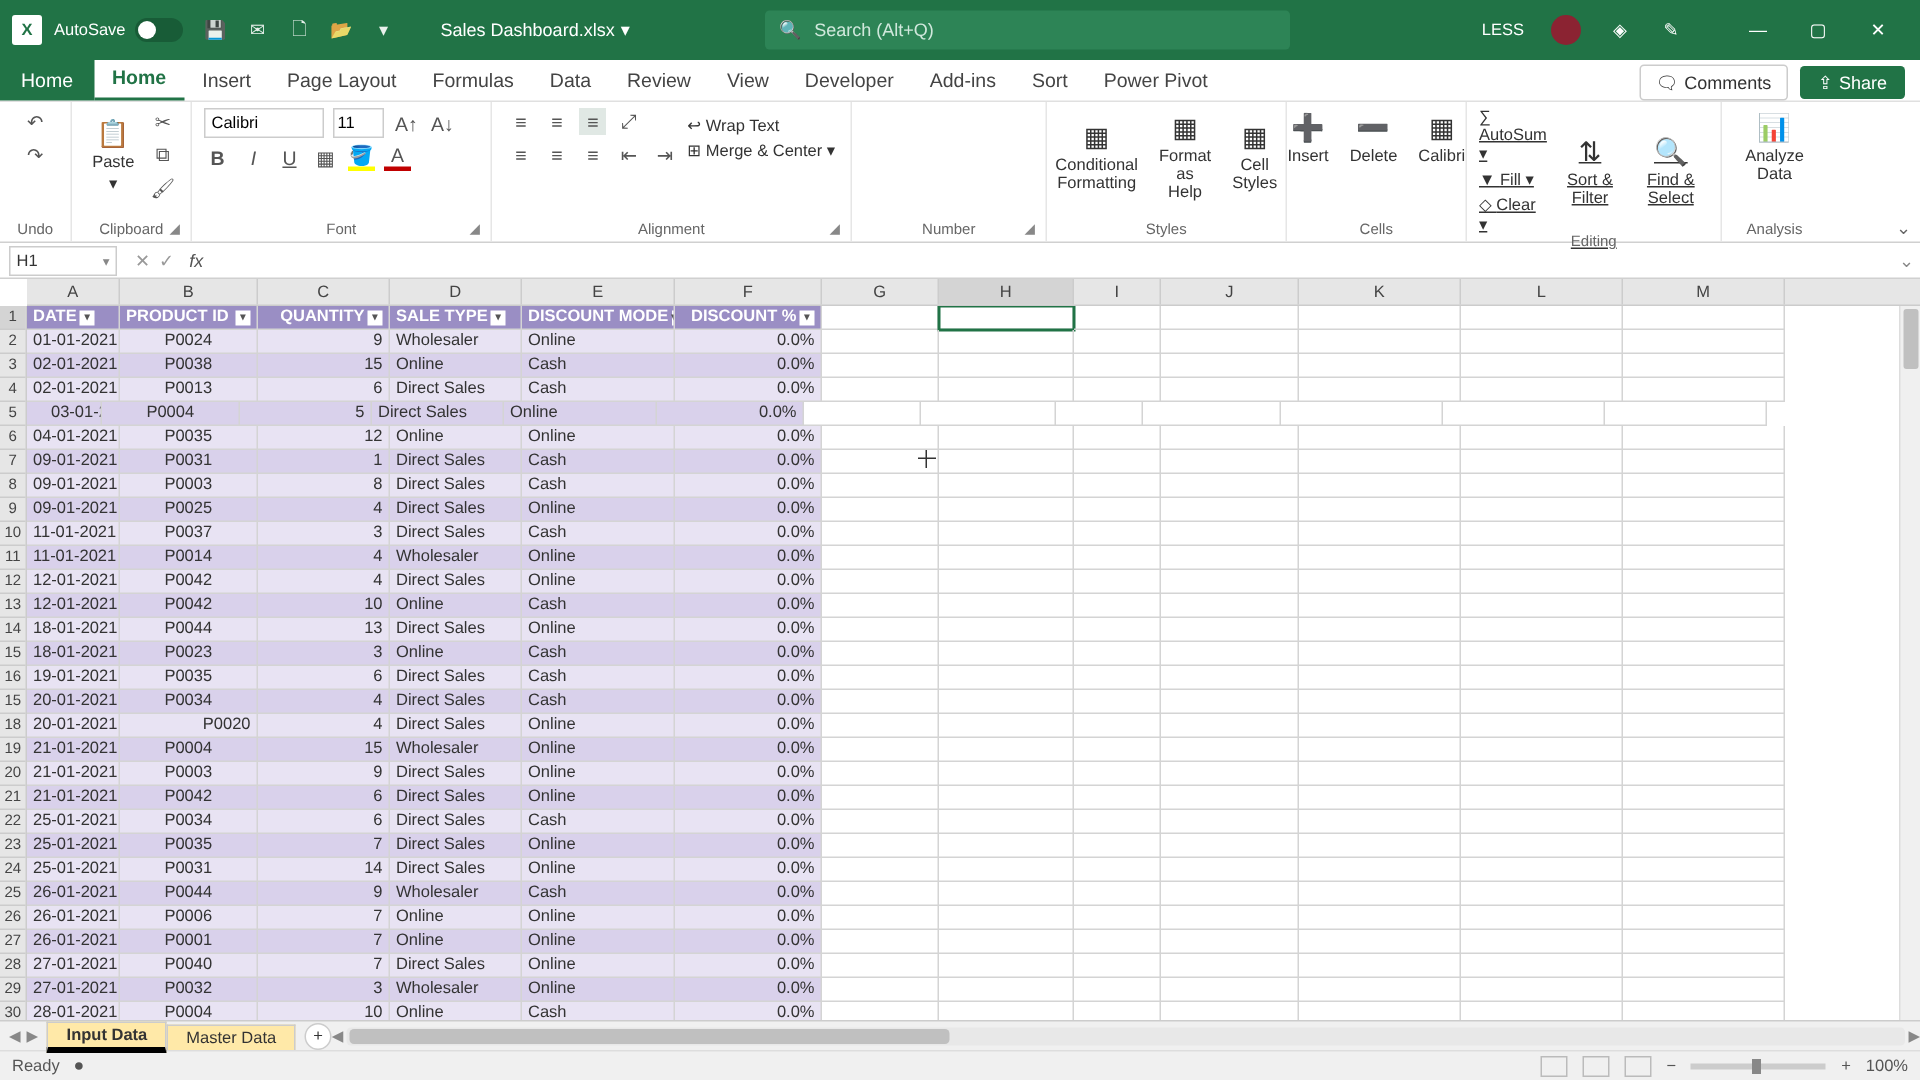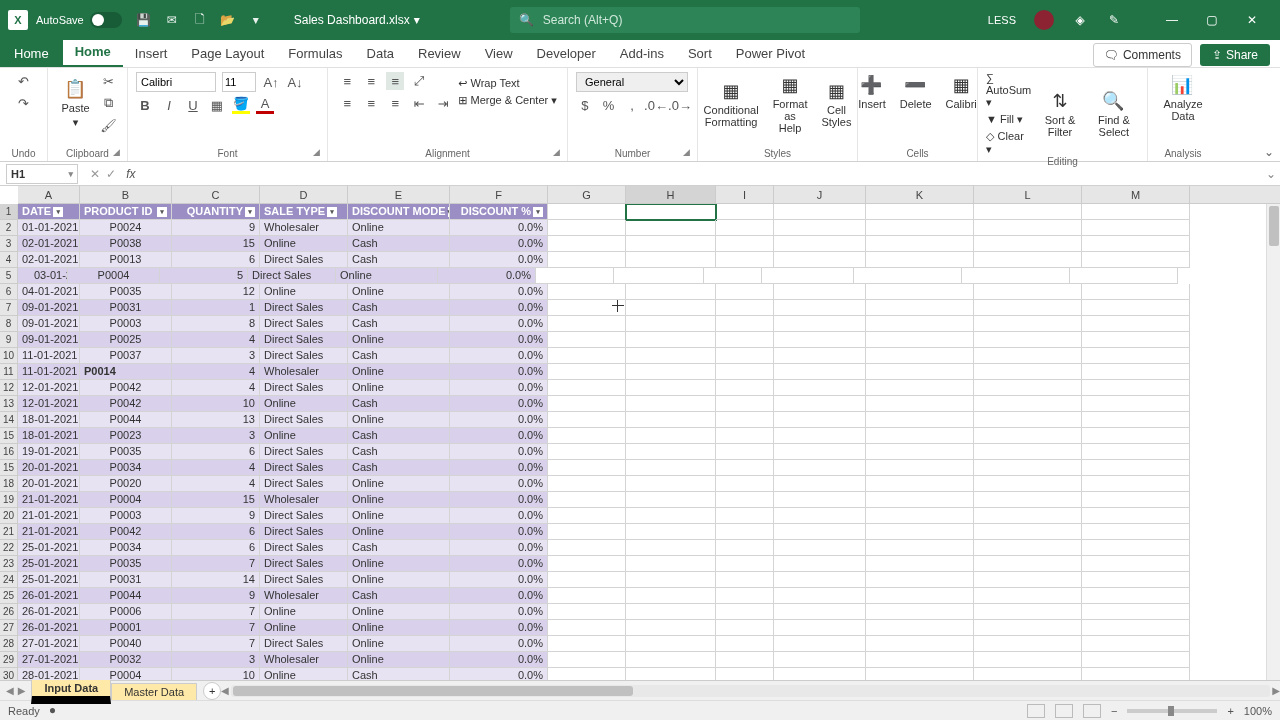--- a/index.html
+++ b/index.html
@@ -39,21 +39,21 @@
 .small-row { display: flex; flex-direction: column; gap: 4px; }
 .font-select { width: 80px; height: 20px; border: 1px solid #ccc; font-size: 11px; padding: 0 4px; }
 .size-select { width: 34px; height: 20px; border: 1px solid #ccc; font-size: 11px; padding: 0 2px; }
 .btn-row { display: flex; gap: 6px; align-items: center; }
 .ico-btn { width: 18px; height: 18px; display: flex; align-items: center; justify-content: center; cursor: pointer; font-size: 13px; color: #555; }
 .dialog-launcher { position: absolute; right: 2px; bottom: 2px; width: 12px; height: 12px; font-size: 9px; color: #888; cursor: pointer; }
 .ribbon-collapse { position: absolute; right: 6px; bottom: 2px; font-size: 12px; color: #666; cursor: pointer; }
 
 
 .formula-row { height: 24px; display: flex; align-items: center; border-bottom: 1px solid #d0d0d0; }
-.name-box { width: 72px; height: 20px; border: 1px solid #ccc; margin: 0 6px; font-size: 11px; padding: 0 4px; display: flex; align-items: center; justify-content: space-between; font-weight: bold; }
+.name-box { width: 72px; height: 20px; border: 1px solid #ccc; margin: 0 6px; font-size: 11px; padding: 0 4px; display: flex; align-items: center; justify-content: space-between; }
 .fb-controls { display: flex; gap: 6px; padding: 0 6px; color: #999; }
 .fx { font-style: italic; font-size: 12px; margin-left: 4px; color: #555; }
 .formula-input { flex: 1; height: 20px; border: none; margin-left: 6px; font-size: 11px; padding: 0 4px; }
 .formula-expand { width: 18px; text-align: center; color: #888; cursor: pointer; }
 
 
 .grid-wrap { position: relative; height: 494px; overflow: hidden; display: flex; }
 .col-headers { position: absolute; top: 0; left: 18px; right: 0; height: 18px; display: flex; background: #e6e6e6; border-bottom: 1px solid #ccc; z-index: 2; }
 .col-h { border-right: 1px solid #ccc; font-size: 11px; text-align: center; line-height: 18px; color: #444; cursor: pointer; }
 .col-h.sel { background: #d4d4d4; }
@@ -73,21 +73,21 @@
 .cursor-cross::before { left: 5px; top: 0; width: 1px; height: 12px; }
 .cursor-cross::after { top: 5px; left: 0; height: 1px; width: 12px; }
 .vscroll { width: 14px; background: #f0f0f0; margin-top: 18px; border-left: 1px solid #ddd; position: relative; }
 .vscroll-thumb { position: absolute; top: 2px; width: 10px; left: 2px; height: 40px; background: #c0c0c0; border-radius: 2px; }
 
 
 .sheet-tabs-row { height: 20px; display: flex; align-items: center; border-top: 1px solid #ccc; background: #f0f0f0; }
 .sheet-nav { display: flex; gap: 4px; padding: 0 6px; color: #888; }
 .sheet-nav span { cursor: pointer; font-size: 10px; }
 .sheet-tab { padding: 2px 12px; font-size: 11px; border: 1px solid #ccc; border-bottom: none; background: #fff; cursor: pointer; margin-top: 1px; }
-.sheet-tab.active { border-bottom: 8px solid #000000; background: #fff; font-weight: 600; }
+.sheet-tab.active { border-bottom: 4px solid #000000; background: #fff; font-weight: 600; }
 .sheet-tab.other { background: #ffe9a8; }
 .add-sheet { width: 18px; height: 18px; border: 1px solid #ccc; border-radius: 50%; margin-left: 6px; display: flex; align-items: center; justify-content: center; font-size: 11px; cursor: pointer; background: #fff; }
 .hscroll { flex: 1; margin: 0 10px; height: 12px; background: #e8e8e8; position: relative; border-radius: 3px; }
 .hscroll-thumb { position: absolute; left: 2px; top: 1px; height: 10px; width: 400px; background: #c0c0c0; border-radius: 3px; }
 .hscroll-nav { padding: 0 4px; color: #888; cursor: pointer; font-size: 10px; }
 
 
 .status-bar { height: 20px; background: #f0f0f0; border-top: 1px solid #ddd; display: flex; align-items: center; padding: 0 8px; font-size: 11px; color: #555; }
 .status-right { margin-left: auto; display: flex; align-items: center; gap: 10px; }
 .view-btn { width: 18px; height: 14px; border: 1px solid #bbb; cursor: pointer; }
@@ -223,30 +223,20 @@
       </div>
       <div class="small-row" style="font-size:11px;">
         <span>↩ <span>Wrap Text</span></span>
         <span>⊞ <span>Merge &amp; Center</span> ▾</span>
       </div>
     </div>
     <span class="group-label">Alignment</span>
     <span class="dialog-launcher">◢</span>
   </div>
   <div class="ribbon-group" style="width:130px;">
-    <div class="small-row" style="width:100%;">
-      <select class="font-select" style="width:112px;"><option>General</option></select>
-      <div class="btn-row">
-        <span class="ico-btn">$</span>
-        <span class="ico-btn">%</span>
-        <span class="ico-btn">,</span>
-        <span class="ico-btn">.0←</span>
-        <span class="ico-btn">.0→</span>
-      </div>
-    </div>
     <span class="group-label">Number</span>
     <span class="dialog-launcher">◢</span>
   </div>
   <div class="ribbon-group" style="width:160px;">
     <div class="group-content">
       <div class="vbtn">
           <span class="vico">▦</span>
           <span style="text-align:center;">Conditional Formatting</span>
         </div>
       <div class="vbtn">
@@ -270,21 +260,21 @@
           <span class="vico">➖</span>
           <span>Delete</span>
         </div>
       <div class="vbtn">
           <span class="vico">▦</span>
           <span>Calibri</span>
         </div>
     </div>
     <span class="group-label">Cells</span>
   </div>
-  <div class="ribbon-group" style="width:170px;">
+  <div class="ribbon-group" style="width:170px;text-decoration:underline;">
     <div class="group-content">
       <div class="small-row" style="font-size:11px;">
         <span>∑ <span>AutoSum</span> ▾</span>
         <span>▼ <span>Fill</span> ▾</span>
         <span>◇ <span>Clear</span> ▾</span>
       </div>
       <div class="vbtn">
           <span class="vico">⇅</span>
           <span style="text-align:center;">Sort &amp; Filter</span>
         </div>
@@ -532,21 +522,21 @@
         <div class="cell" style="width: 78px;"></div>
         <div class="cell" style="width: 90px;"></div>
         <div class="cell" style="width: 58px;"></div>
         <div class="cell" style="width: 92px;"></div>
         <div class="cell" style="width: 108px;"></div>
         <div class="cell" style="width: 108px;"></div>
         <div class="cell" style="width: 108px;"></div>
       </div>
       <div class="row">
         <div class="cell band-odd" style="width: 62px;">11-01-2021</div>
-        <div class="cell band-odd" style="width: 92px;  font-weight: bold;">P0014</div>
+        <div class="cell band-odd" style="width: 92px; text-align: center;">P0014</div>
         <div class="cell band-odd" style="width: 88px; text-align: right;">4</div>
         <div class="cell band-odd" style="width: 88px;">Wholesaler</div>
         <div class="cell band-odd" style="width: 102px;">Online</div>
         <div class="cell band-odd" style="width: 98px; text-align: right;">0.0%</div>
         <div class="cell" style="width: 78px;"></div>
         <div class="cell" style="width: 90px;"></div>
         <div class="cell" style="width: 58px;"></div>
         <div class="cell" style="width: 92px;"></div>
         <div class="cell" style="width: 108px;"></div>
         <div class="cell" style="width: 108px;"></div>
@@ -637,21 +627,21 @@
         <div class="cell" style="width: 78px;"></div>
         <div class="cell" style="width: 90px;"></div>
         <div class="cell" style="width: 58px;"></div>
         <div class="cell" style="width: 92px;"></div>
         <div class="cell" style="width: 108px;"></div>
         <div class="cell" style="width: 108px;"></div>
         <div class="cell" style="width: 108px;"></div>
       </div>
       <div class="row">
         <div class="cell band-even" style="width: 62px;">20-01-2021</div>
-        <div class="cell band-even" style="width: 92px; text-align: center;">P0020</div>
+        <div class="cell band-even" style="width: 92px; text-align: right;">P0020</div>
         <div class="cell band-even" style="width: 88px; text-align: right;">4</div>
         <div class="cell band-even" style="width: 88px;">Direct Sales</div>
         <div class="cell band-even" style="width: 102px;">Online</div>
         <div class="cell band-even" style="width: 98px; text-align: right;">0.0%</div>
         <div class="cell" style="width: 78px;"></div>
         <div class="cell" style="width: 90px;"></div>
         <div class="cell" style="width: 58px;"></div>
         <div class="cell" style="width: 92px;"></div>
         <div class="cell" style="width: 108px;"></div>
         <div class="cell" style="width: 108px;"></div>

